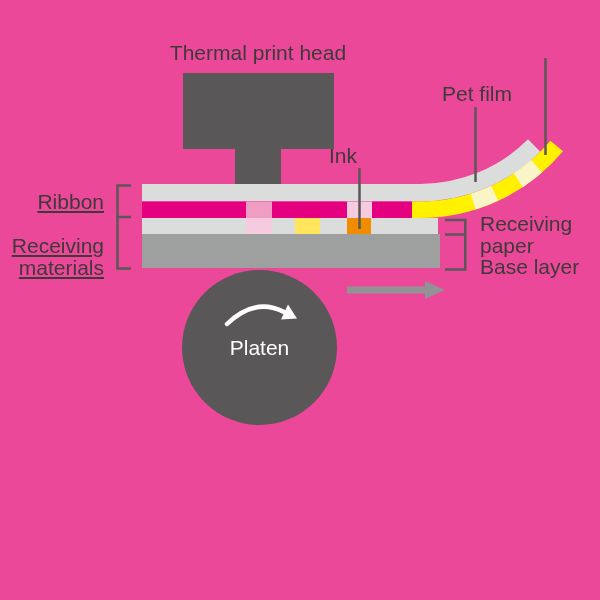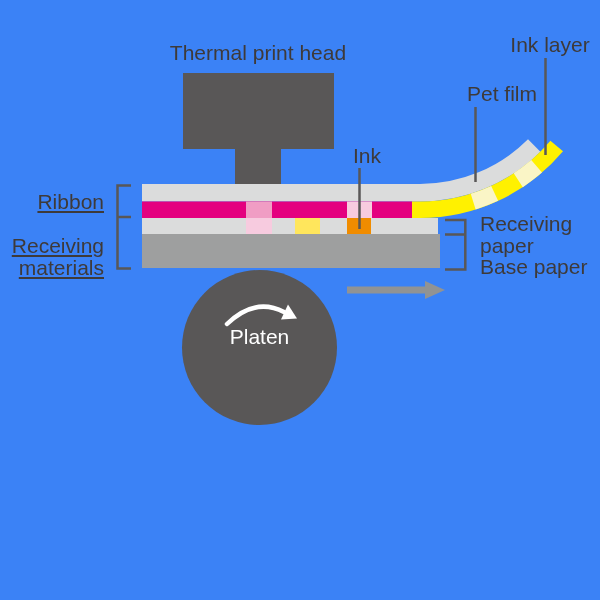--- a/index.html
+++ b/index.html
@@ -1,17 +1,17 @@
 <!DOCTYPE html>
 <html><head>
 <meta charset="utf-8">
 <style>
   html,body { margin:0; padding:0; background:#fff; }
   .stage {
-    position:relative; width:600px; height:600px; background:#3b82f6;
+    position:relative; width:600px; height:600px; background:#ec4899;
     font-family:"Liberation Sans", sans-serif; overflow:hidden;
   }
   .stage svg { position:absolute; left:0; top:0; }
   .label {
     position:absolute; color:#3E3A39; font-size:21px; line-height:21.5px;
     letter-spacing:0; white-space:nowrap;
   }
   .label .ln { display:block; white-space:nowrap; }
   .center { text-align:center; }
   .right  { text-align:right;text-decoration:underline; }
@@ -56,37 +56,36 @@
     <path d="M 131 185.5 L 117.5 185.5 L 117.5 268.5 L 131 268.5 M 117.5 217 L 131 217" fill="none" stroke-width="2.5" stroke="#595757"></path>
     <path d="M 445 220 L 465.3 220 L 465.3 269.5 L 445 269.5 M 445 234.5 L 465.3 234.5" fill="none" stroke-width="2.5" stroke="#595757"></path>
 
     <line x1="545.5" y1="58" x2="545.5" y2="155" stroke-width="2.5" stroke="#595757"></line>
     <line x1="475.5" y1="107" x2="475.5" y2="182" stroke-width="2.5" stroke="#595757"></line>
     <line x1="359.5" y1="168" x2="359.5" y2="229" stroke-width="2.5" stroke="#595757"></line>
   </svg>
 
   <div class="label center" style="left:160px; top:42px; width:196px;">Thermal print head</div>
 
-  <div class="label center" style="left:500px; top:34px; width:100px;">Ink layer</div>
 
-  <div class="label center" style="left:455px; top:83px; width:94px;">Pet film</div>
+  <div class="label center" style="left:430px; top:83px; width:94px;">Pet film</div>
 
-  <div class="label center" style="left:342px; top:145px; width:50px;">Ink</div>
+  <div class="label center" style="left:318px; top:145px; width:50px;">Ink</div>
 
   <div class="label right" style="left:20px; top:191px; width:84px;">Ribbon</div>
 
   <div class="label right" style="left:0px; top:235px; width:104px;">
     <span class="ln">Receiving</span>
     <span class="ln">materials</span>
   </div>
 
   <div class="label" style="left:480px; top:213px;">
     <span class="ln">Receiving</span>
     <span class="ln">paper</span>
   </div>
 
-  <div class="label" style="left:480px; top:256px;">Base paper</div>
+  <div class="label" style="left:480px; top:256px;">Base layer</div>
 
-  <div class="label light center" style="left:182px; top:325px; width:155px;">
+  <div class="label light center" style="left:182px; top:336px; width:155px;">
     <span class="ln">Platen</span>
   </div>
 
 </div>
 
 </body></html>

